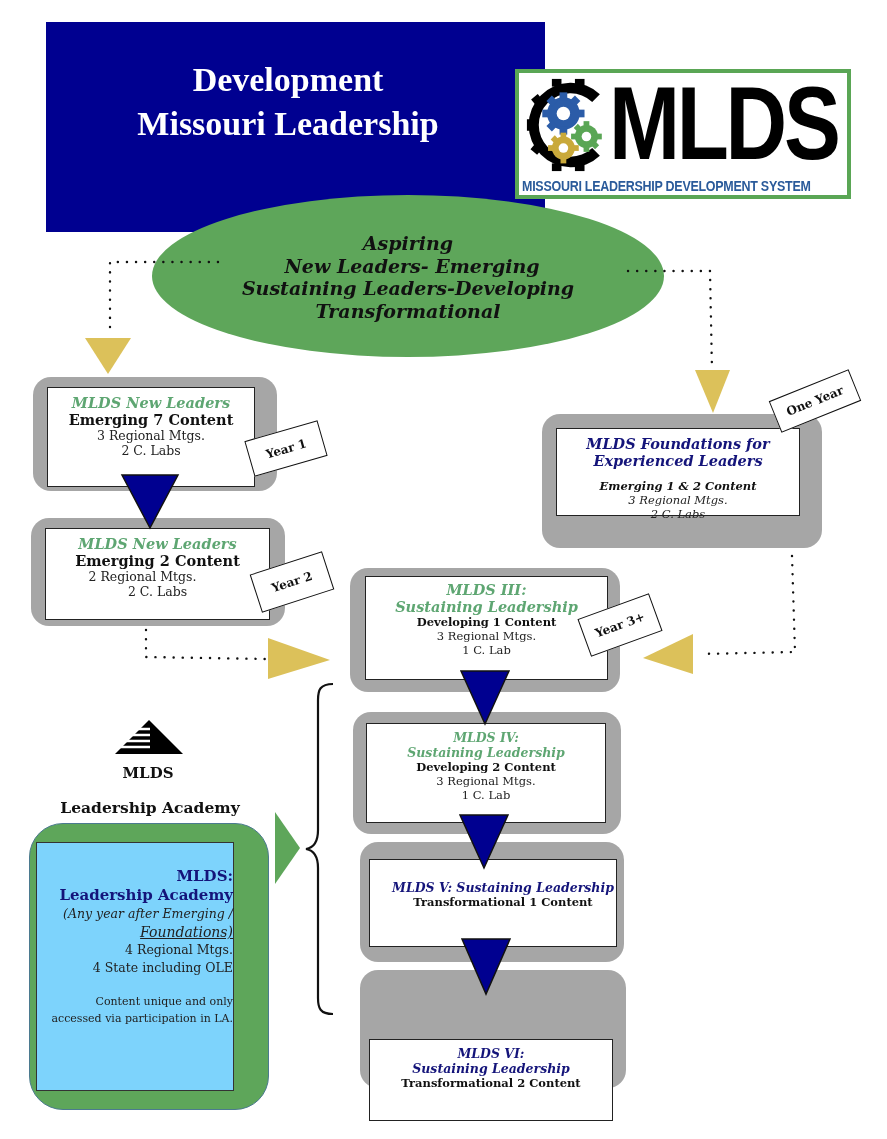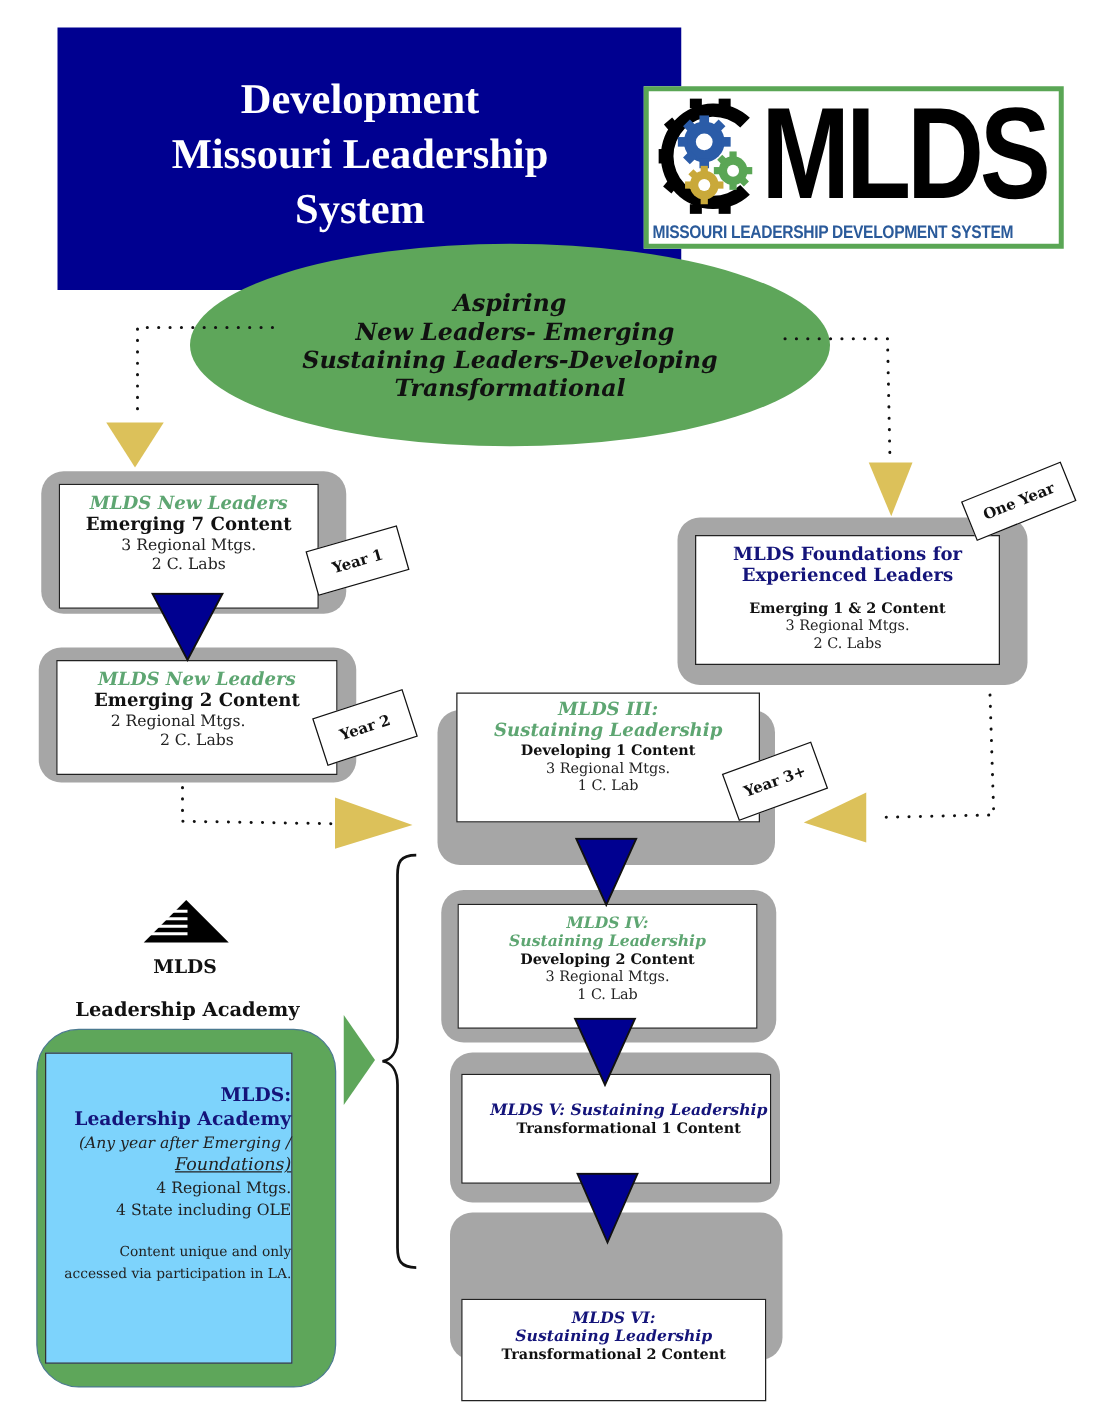--- a/index.html
+++ b/index.html
@@ -51,21 +51,20 @@
   .academy-inner { left:36px; top:842px; width:198px; height:249px; background:#7dd3fc; border:1.5px solid #333;
     box-sizing:border-box; text-align:right; }
 </style>
 </head>
 <body>
 
 <div class="abs header-box"></div>
 <div class="abs header-title">
   <div>Development</div>
   <div>Missouri Leadership</div>
-  <div>System</div>
 </div>
 
 <div class="abs logo">
   <svg class="abs logo-gear" viewBox="0 0 100 100">
 
     <g fill="#000">
       <path d="M78 18 A44 44 0 1 0 78 82 L70 74 A33 33 0 1 1 70 26 Z"></path>
       <rect x="2" y="44" width="8" height="12"></rect>
       <rect x="8" y="20" width="9" height="9" transform="rotate(-40 12 24)"></rect>
       <rect x="8" y="70" width="9" height="9" transform="rotate(40 12 74)"></rect>
@@ -154,32 +153,32 @@
   <div class="reg-t t13" style="margin-left:-30px">2 Regional Mtgs.</div>
   <div class="reg-t t13">2 C. Labs</div>
 </div>
 <div class="abs tag" style="left:254px;top:562px;width:76px;height:40px;transform:rotate(-18deg);">Year 2</div>
 
 <svg class="abs" style="left:120px;top:474px;width:60px;height:56px;" viewBox="0 0 60 56">
   <polygon points="2,1 58,1 30,54" fill="#000090" stroke="#111" stroke-width="1.5"></polygon>
 </svg>
 
 <div class="abs frame" style="left:542px;top:414px;width:280px;height:134px;"></div>
-<div class="abs inner" style="left:556px;top:428px;width:244px;height:104px;padding-top:6px;">
+<div class="abs inner" style="left:556px;top:428px;width:244px;height:88px;padding-top:6px;font-style:italic;">
   <div class="navy-t t15">MLDS Foundations for</div>
   <div class="navy-t t15">Experienced Leaders</div>
   <div style="height:10px"></div>
   <div class="bold-t t12">Emerging 1 &amp; 2 Content</div>
   <div class="reg-t t12">3 Regional Mtgs.</div>
   <div class="reg-t t12">2 C. Labs</div>
 </div>
 <div class="abs tag" style="left:772px;top:384px;width:86px;height:34px;transform:rotate(-22deg);">One Year</div>
 
 <div class="abs frame" style="left:350px;top:568px;width:270px;height:124px;"></div>
-<div class="abs inner" style="left:365px;top:554px;width:243px;height:104px;padding-top:4px;">
+<div class="abs inner" style="left:365px;top:576px;width:243px;height:104px;padding-top:4px;">
   <div class="green-t t15">MLDS III:</div>
   <div class="green-t t15">Sustaining Leadership</div>
   <div class="bold-t t12">Developing 1 Content</div>
   <div class="reg-t t12">3 Regional Mtgs.</div>
   <div class="reg-t t12">1 C. Lab</div>
 </div>
 <div class="abs tag" style="left:582px;top:605px;width:76px;height:40px;transform:rotate(-20deg);">Year 3+</div>
 
 <div class="abs frame" style="left:353px;top:712px;width:268px;height:122px;"></div>
 <div class="abs inner" style="left:366px;top:723px;width:240px;height:100px;padding-top:6px;">

